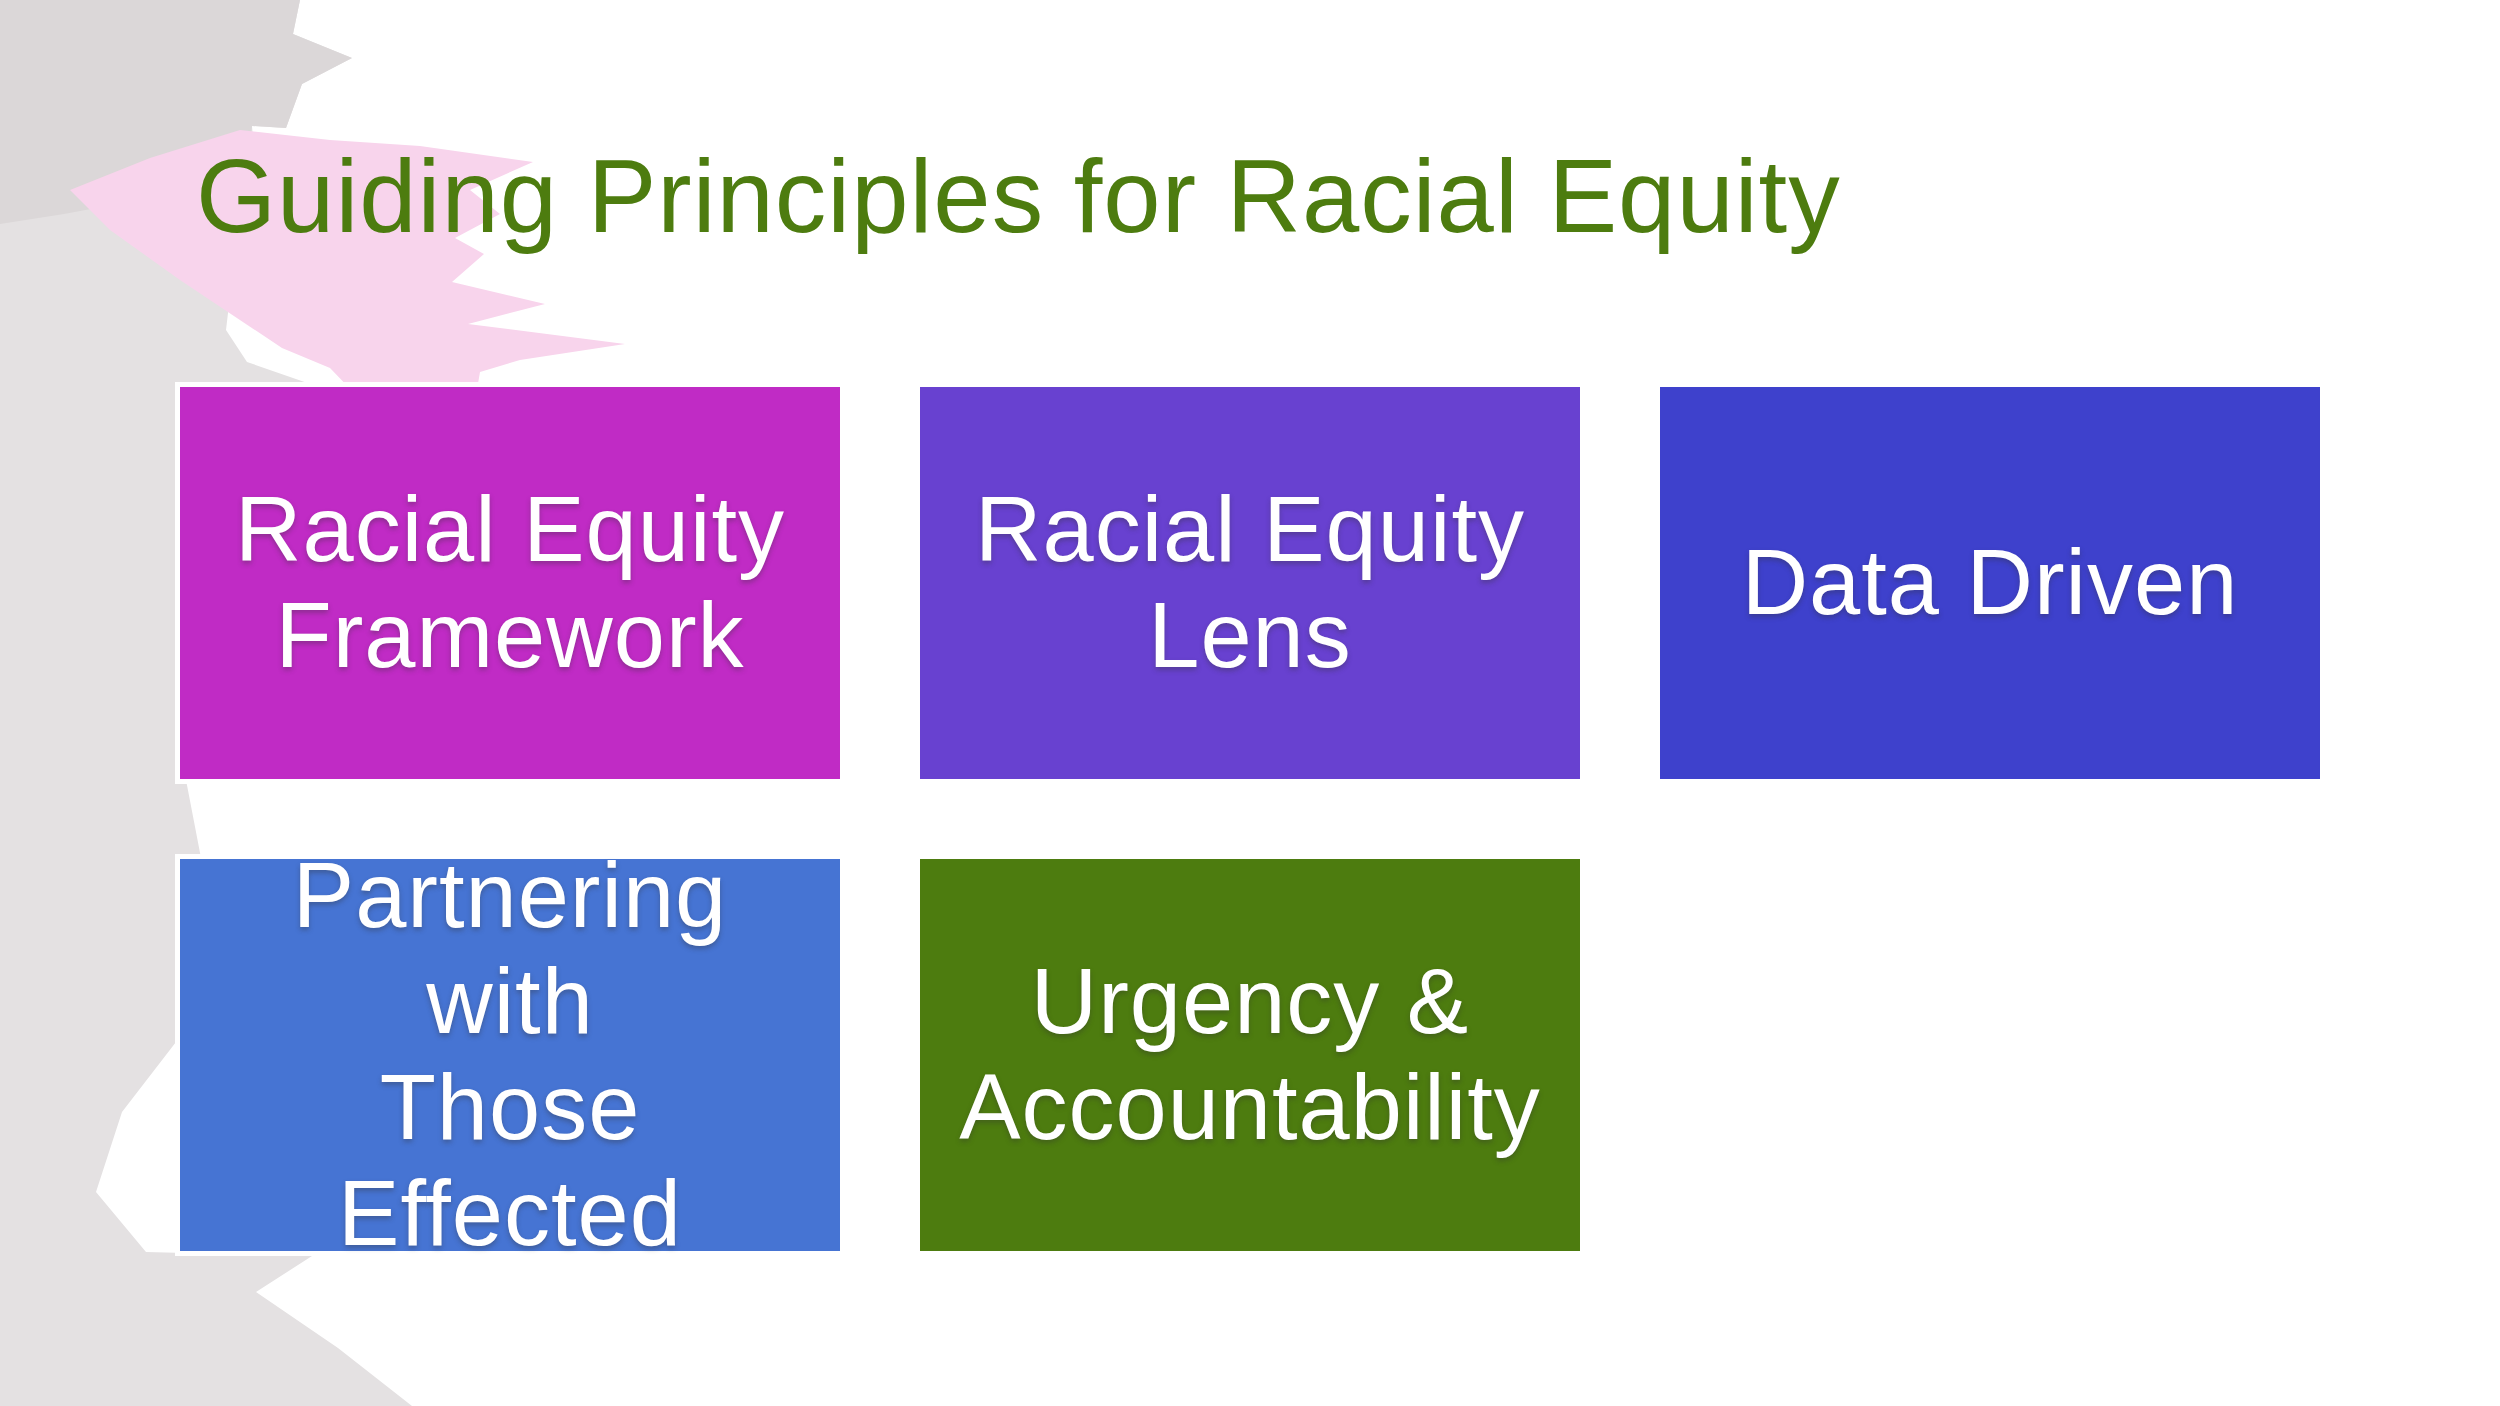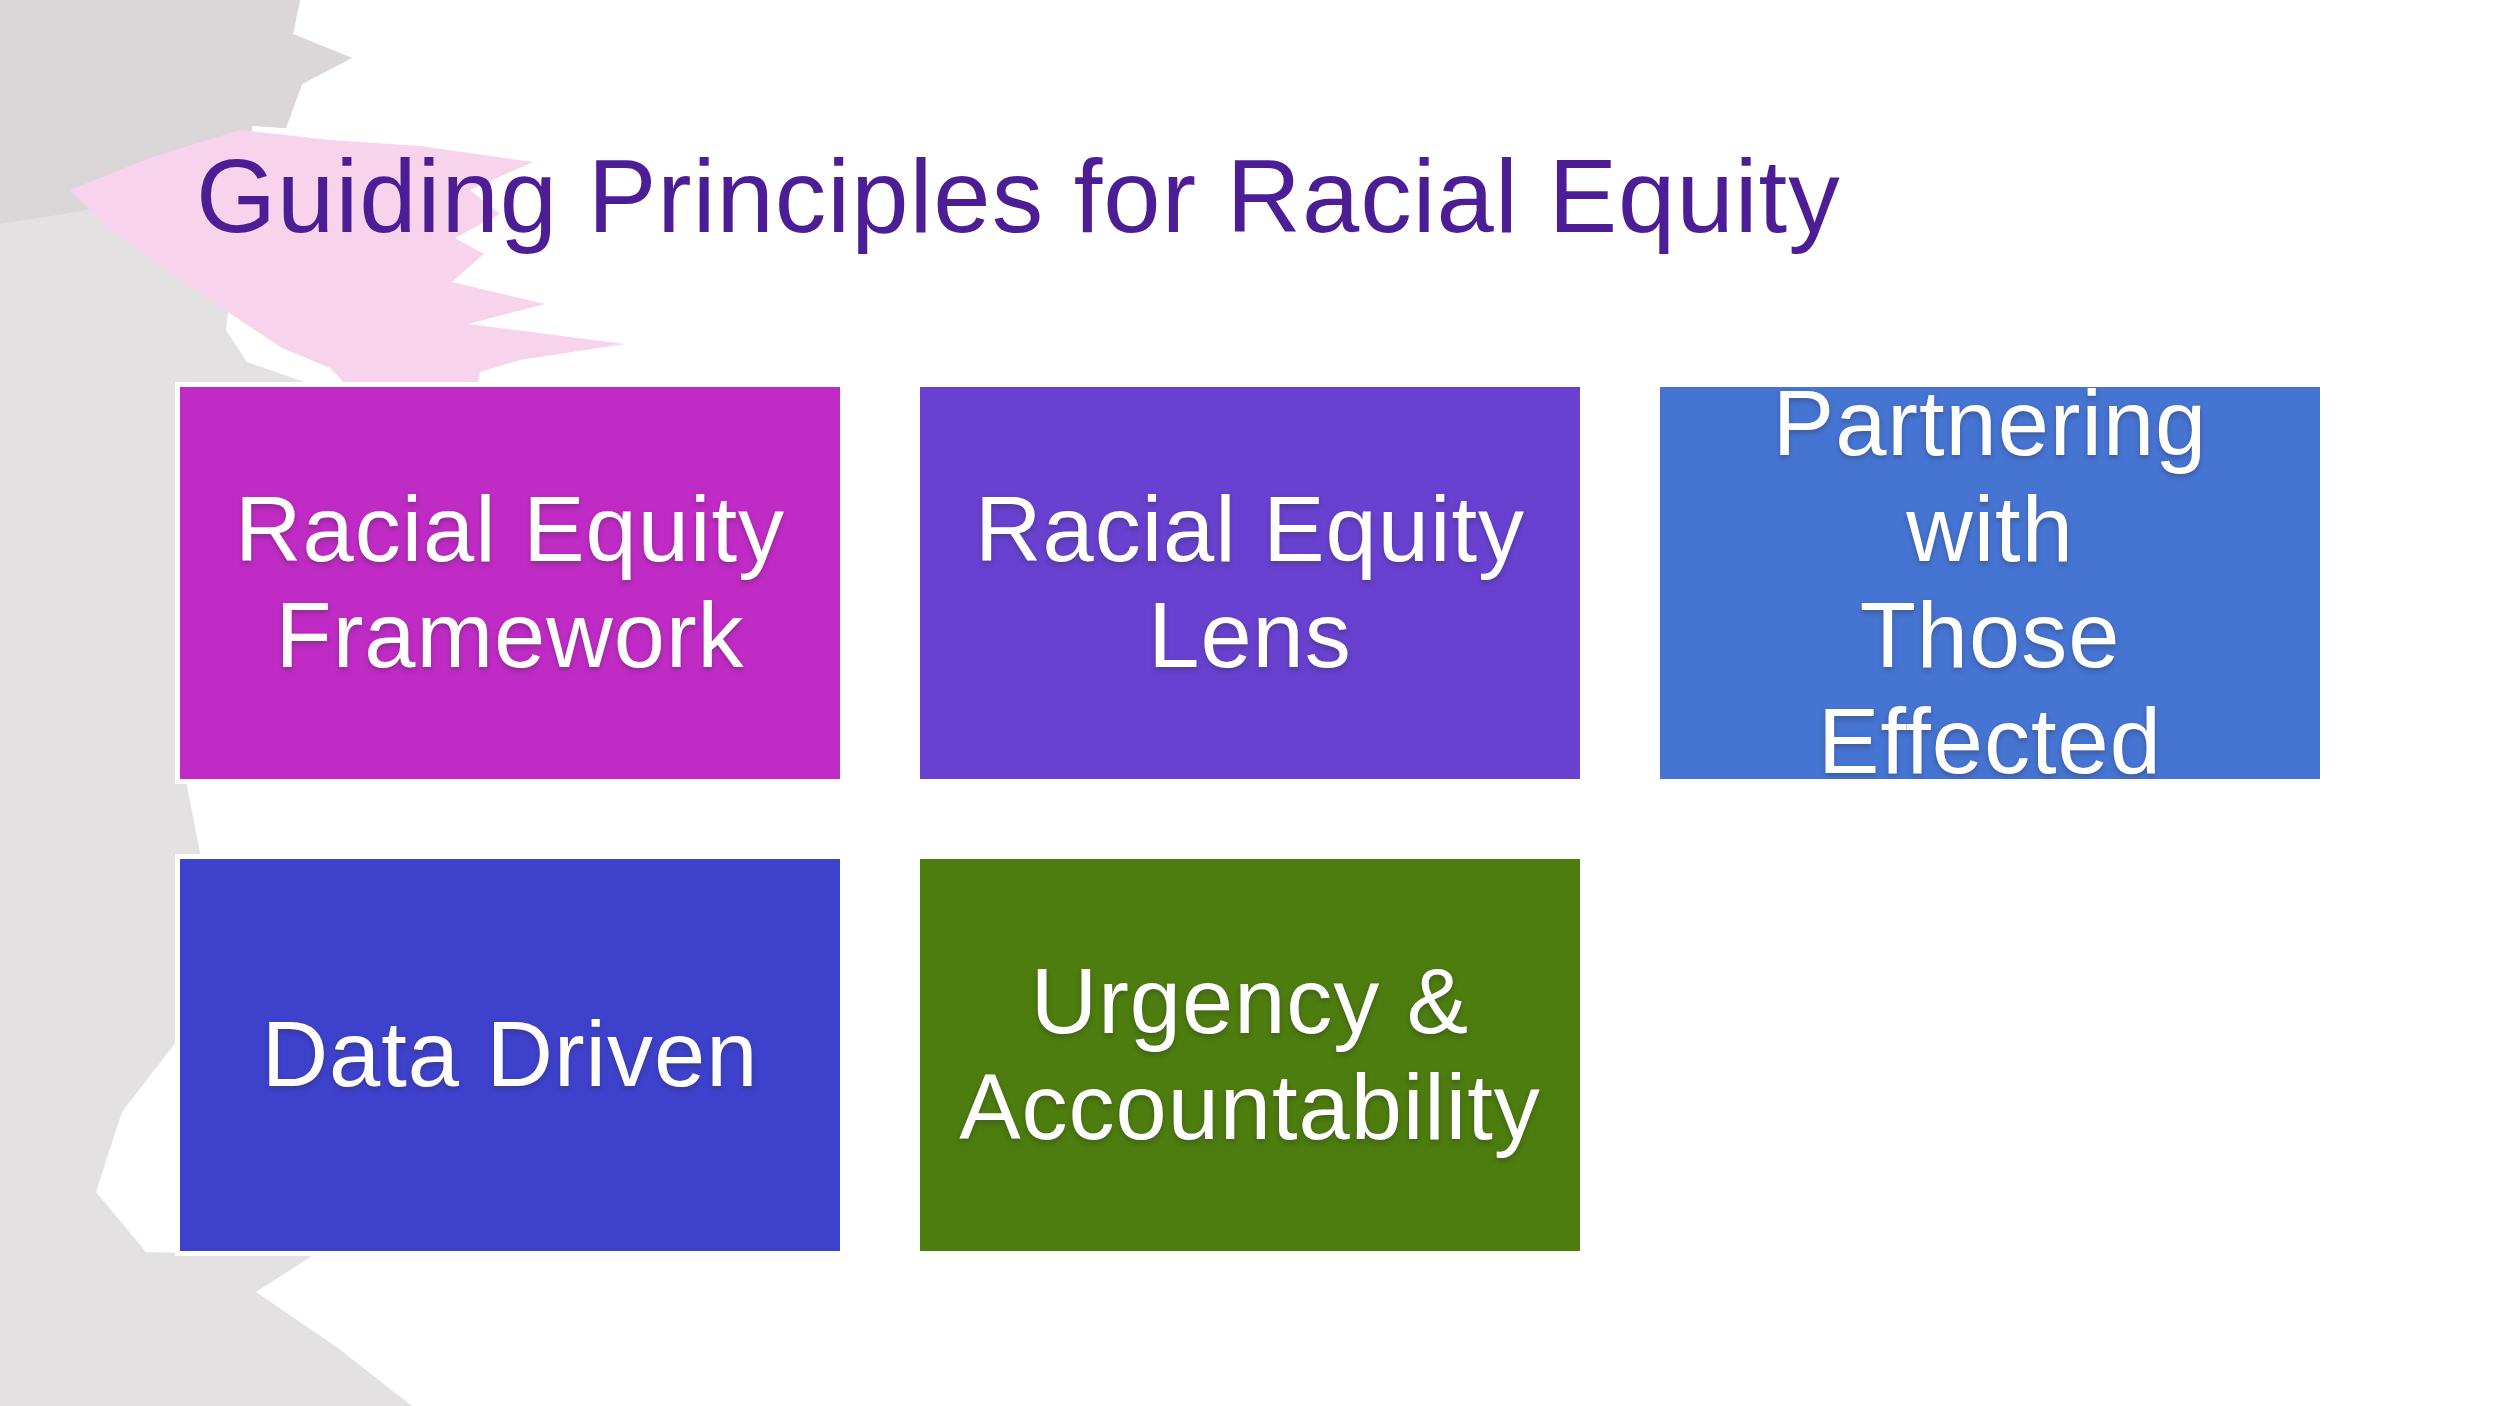--- a/index.html
+++ b/index.html
@@ -22,21 +22,21 @@
   }
 
   .slide-title {
     position: absolute;
     left: 196px;
     top: 138px;
     margin: 0;
     font-size: 103px;
     font-weight: 400;
     letter-spacing: 1px;
-    color: #4c1d95;
+    color: #4d7c0f;
     white-space: nowrap;
   }
 
   .principles-grid {
     position: absolute;
     left: 175px;
     top: 382px;
     display: grid;
     grid-template-columns: repeat(3, 670px);
     grid-template-rows: repeat(2, 402px);
@@ -90,26 +90,26 @@
 
   <div class="principles-grid">
     <div class="principle-box" style="background: rgb(192, 43, 197);">
       <span>Racial Equity
 Framework</span>
     </div>
     <div class="principle-box" style="background: rgb(104, 65, 208);">
       <span>Racial Equity
 Lens</span>
     </div>
+    <div class="principle-box" style="background: rgb(62, 65, 204);">
+      <span>Data Driven</span>
+    </div>
     <div class="principle-box" style="background: rgb(70, 116, 211);">
       <span>Partnering with
 Those Effected</span>
-    </div>
-    <div class="principle-box" style="background: rgb(62, 65, 204);">
-      <span>Data Driven</span>
     </div>
     <div class="principle-box" style="background: #4d7c0f;">
       <span>Urgency &amp;
 Accountability</span>
     </div>
   </div>
 
 </div>
 
 </body></html>

